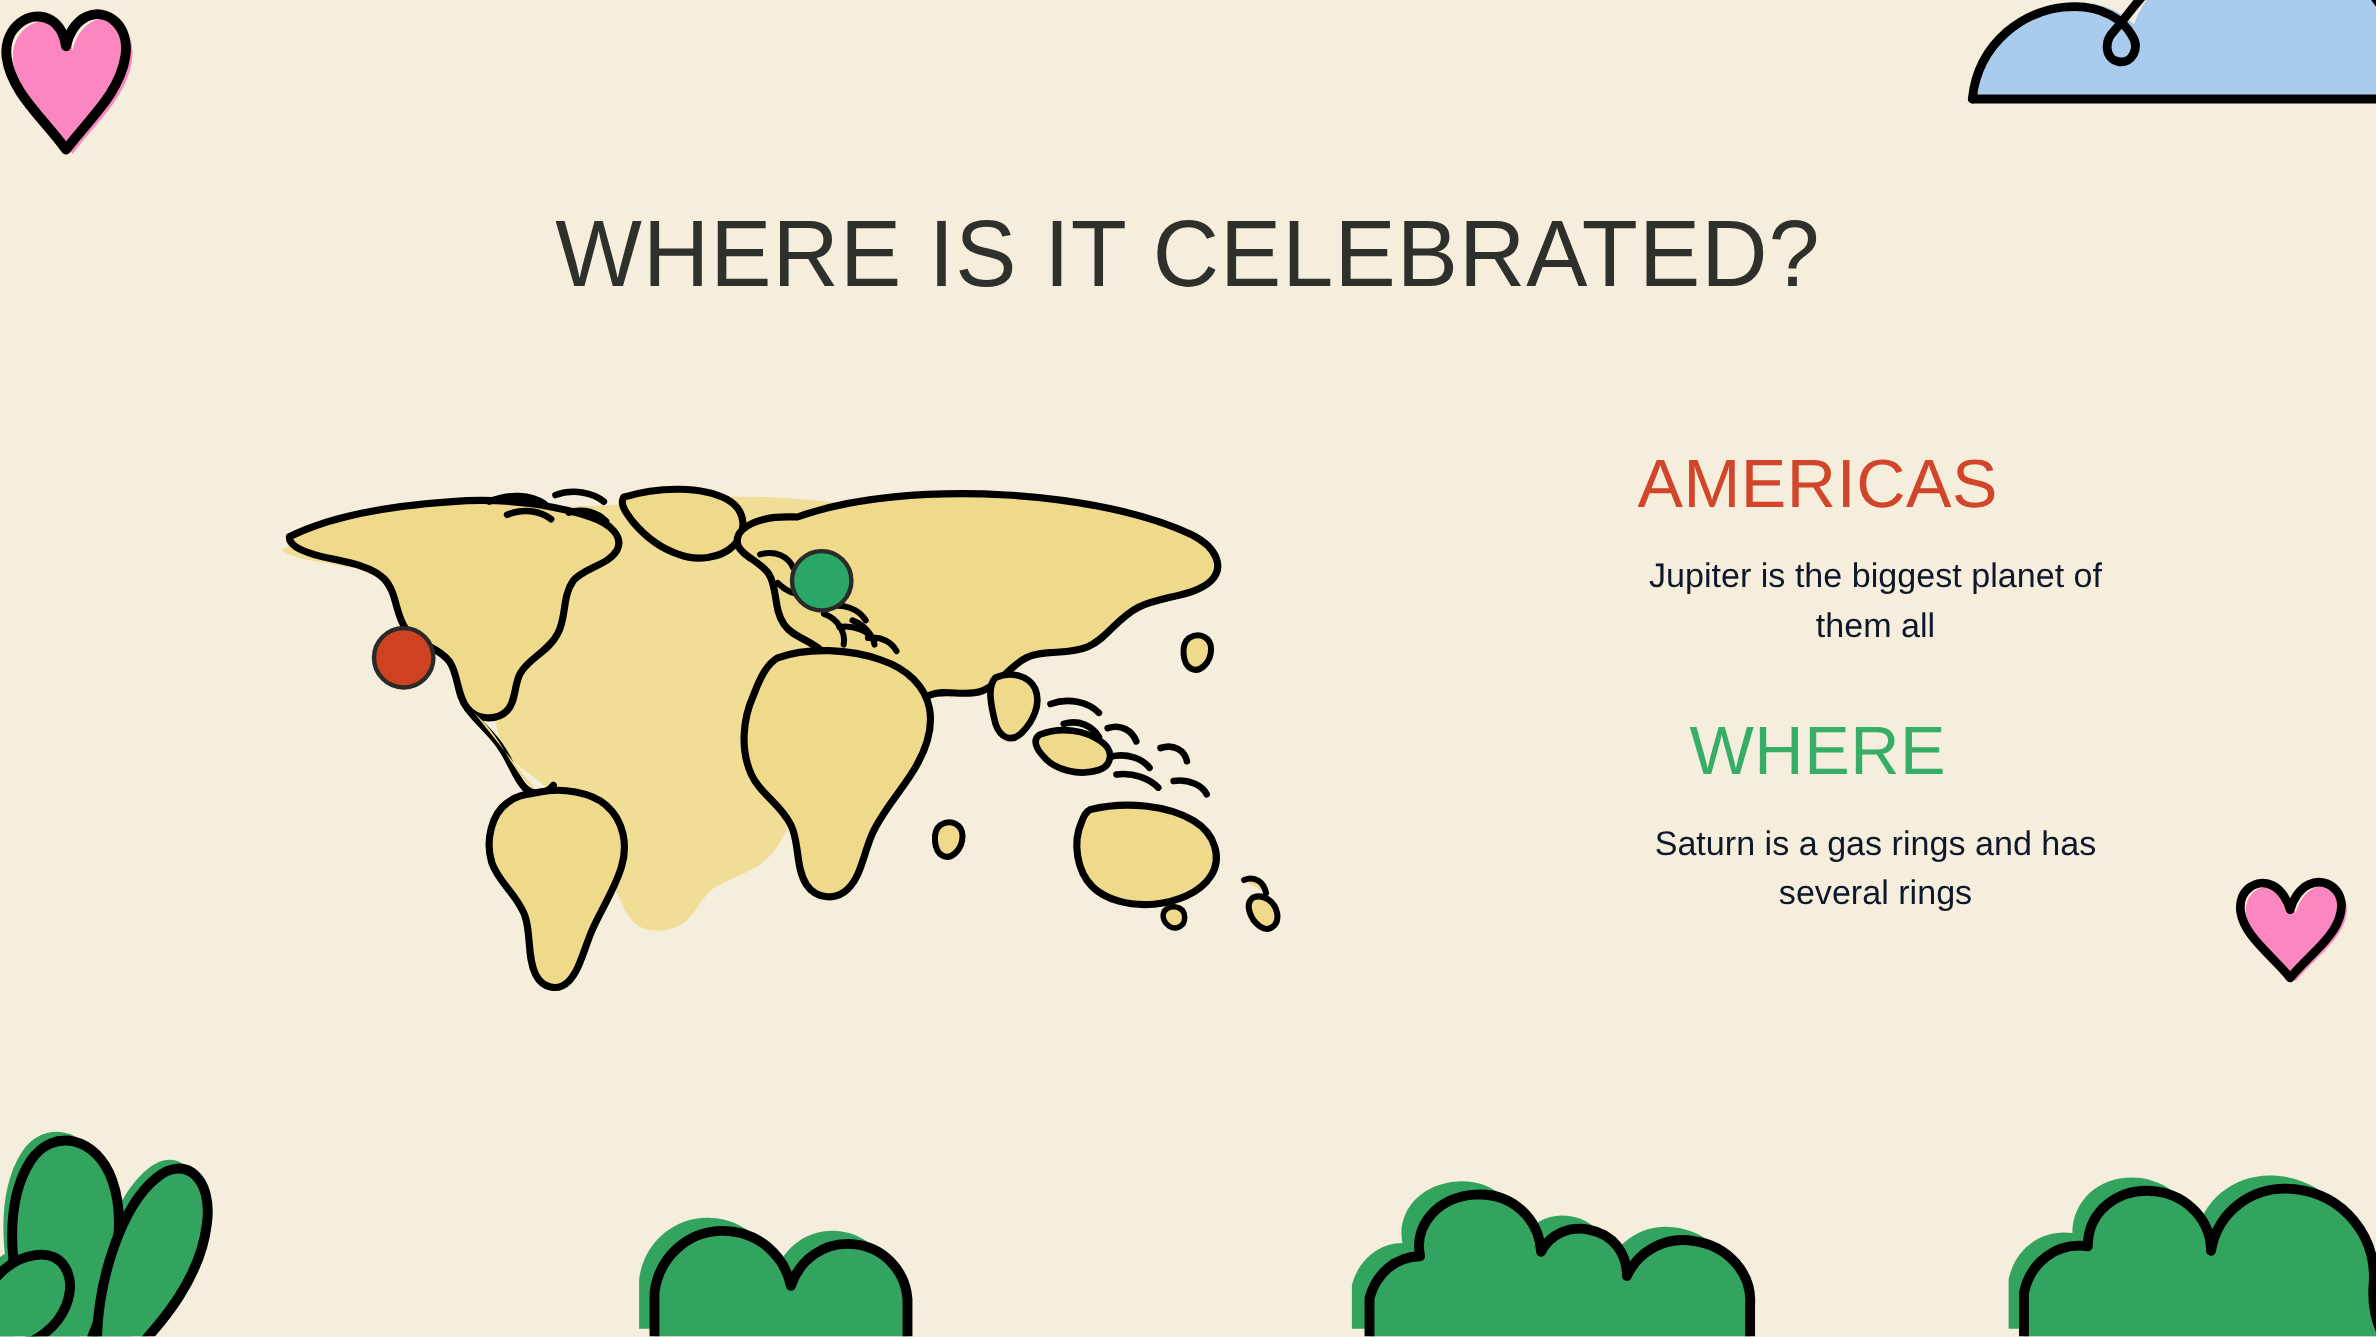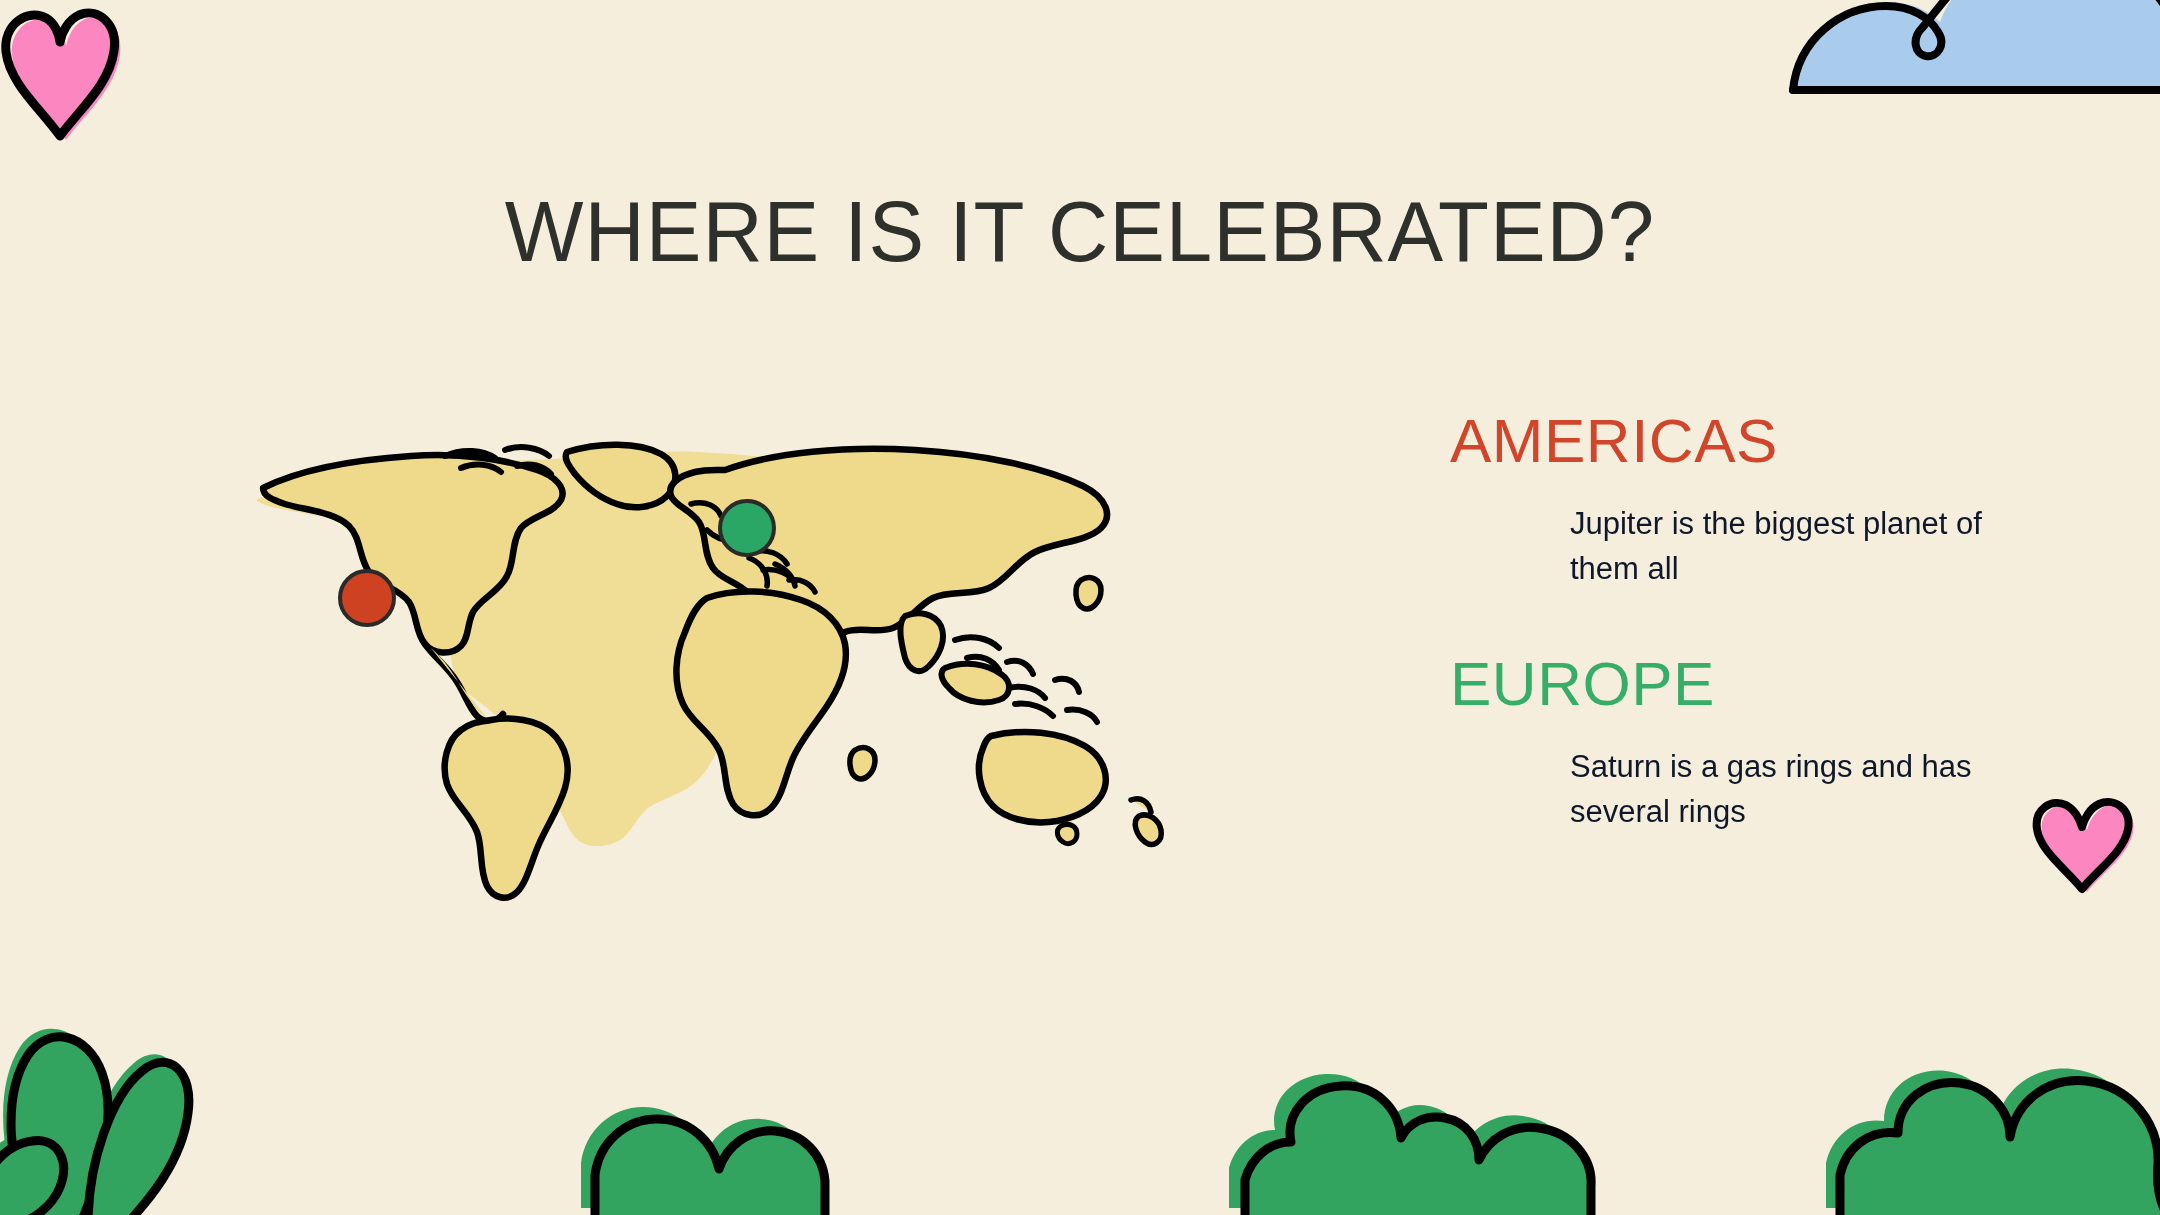--- a/index.html
+++ b/index.html
@@ -44,24 +44,24 @@
     left: 255px;
     top: 430px;
     width: 940px;
     height: 500px;
   }
   #map-wrap svg { display: block; width: 100%; height: 100%; }
 
   
   #text-column {
     position: absolute;
-    left: 1450px;
+    left: 1370px;
     top: 405px;
     width: 565px;
-    text-align: left;
+    text-align: center;
   }
   .region-block { margin-bottom: 56px; }
   .region-block:last-child { margin-bottom: 0; }
   .region-heading {
     font-size: 62px;
     font-weight: 400;
     line-height: 1.15;
     margin: 0 0 26px 0;
     letter-spacing: 0.5px;
   }
@@ -205,21 +205,21 @@
   </div>
 
   <div id="text-column">
 
     <div class="region-block">
       <div class="region-heading americas">AMERICAS</div>
       <div class="region-body">Jupiter is the biggest planet of them all</div>
     </div>
 
     <div class="region-block">
-      <div class="region-heading europe">EUROPE</div>
+      <div class="region-heading europe">WHERE</div>
       <div class="region-body">Saturn is a gas rings and has several rings</div>
     </div>
 
   </div>
 
   <div class="deco" id="heart-right">
     <svg viewBox="0 0 112 100">
       <path d="M56 94 C40 74 14 56 11 34 C8 14 26 3 40 10 C48 14 54 24 56 32
                C58 24 64 13 73 9 C88 2 106 14 102 34 C98 57 72 74 56 94 Z" fill="#FB86C0" transform="translate(5,3)"></path>
       <path d="M56 94 C40 74 14 56 11 34 C8 14 26 3 40 10 C48 14 54 24 56 32

